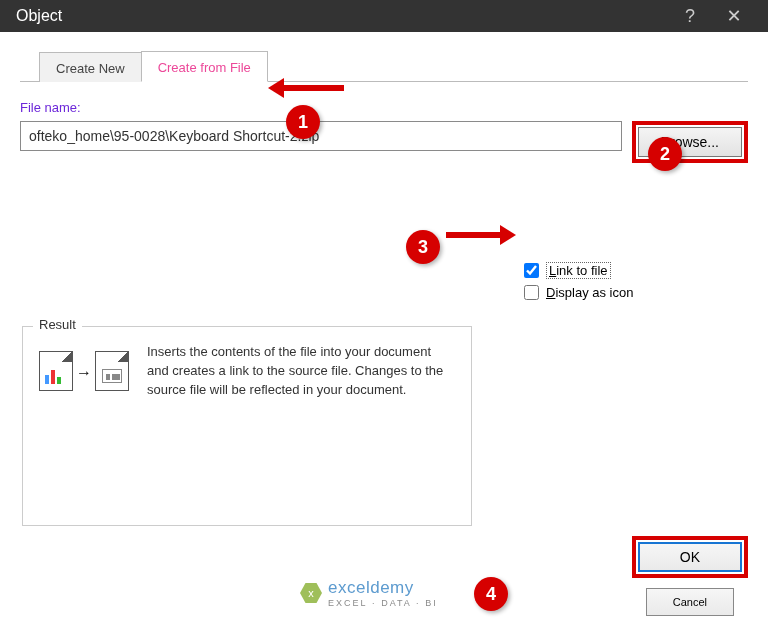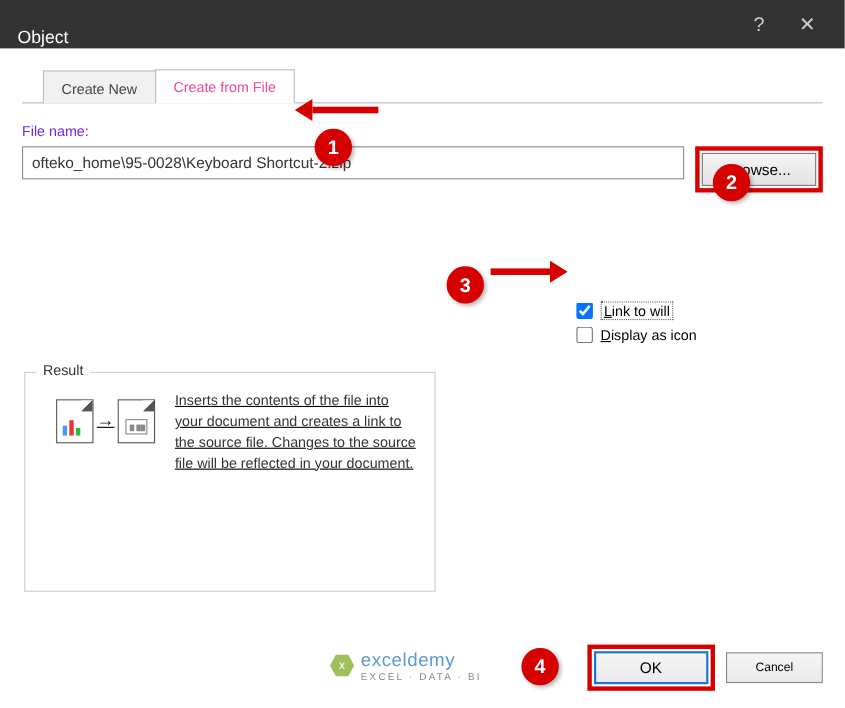--- a/index.html
+++ b/index.html
@@ -8,23 +8,23 @@
     font-size: 13px;
     background: #fff;
     width: 768px;
     height: 644px;
     position: relative;
     overflow: hidden;
   }
   .titlebar {
     background: #333;
     color: #fff;
-    height: 44px;
+    height: 32px;
     display: flex;
-    align-items: flex-end;
+    align-items: center;
     padding: 0 12px;
     font-size: 16px;
   }
   .titlebar .title { flex: 1; padding-left: 4px; }
   .titlebar .ctrl {
     width: 44px; height: 44px;
     display: flex; align-items: center; justify-content: center;
     color: #ccc;
     font-size: 18px;
   }
@@ -90,25 +90,24 @@
   .check-row {
     display: flex; align-items: center; gap: 7px;
     margin-bottom: 6px;
   }
   .check-row input[type=checkbox] { width: 15px; height: 15px; }
   .check-row label .u { text-decoration: underline; }
   .link-label { border: 1px dotted #666; padding: 0 2px; }
   .result-group {
     position: absolute;
     left: 22px; top: 294px;
-    width: 374px;
+    width: 450px;
     height: 200px;
     border: 1px solid #ccc;
-    padding: 16px 16px 14px 28px;
-    text-decoration: underline;
+    padding: 16px 16px 14px 16px;
   }
   .result-legend {
     position: absolute;
     top: -10px; left: 10px;
     background: #fff;
     padding: 0 6px;
     color: #333;
   }
   .result-inner { display: flex; gap: 18px; align-items: flex-start; }
   .icon-pair {
@@ -137,21 +136,21 @@
   }
   .doc-icon.dst .mini::after{
     content:""; position:absolute; bottom:2px; left:3px; width:4px; height:6px; background:#888;
     box-shadow: 6px 0 0 #888, 10px 0 0 #888;
   }
   .arrow-sm { font-size: 16px; color: #111; }
   .result-text { color: #333; line-height: 1.45; max-width: 300px; }
   .dialog-buttons {
     position: absolute;
     bottom: 16px; right: 20px;
-    display: flex; gap: 10px; align-items: center;
+    display: flex; gap: 10px; align-items: center; flex-direction: column;
   }
   .ok-wrap {
     border: 4px solid #d60000;
     padding: 2px;
   }
   .ok-btn {
     background: linear-gradient(#f6f6f6,#eaeaea);
     border: 2px solid #1775d3;
     padding: 5px 40px;
     font-size: 14px;
@@ -227,21 +226,21 @@
   <div class="file-row">
     <input class="file-input" type="text" value="ofteko_home\95-0028\Keyboard Shortcut-2.zip" style="">
     <div class="browse-wrap">
       <button class="browse-btn"><span class="u">B</span><span>rowse...</span></button>
     </div>
   </div>
 
   <div class="checks">
     <div class="check-row">
       <input type="checkbox" checked="" style="">
-      <label class="link-label"><span class="u">L</span><span>ink to will</span></label>
+      <label class="link-label"><span class="u">L</span><span>ink to file</span></label>
     </div>
     <div class="check-row">
       <input type="checkbox" style="">
       <label><span class="u">D</span><span>isplay as icon</span></label>
     </div>
   </div>
 
   <div class="result-group">
     <div class="result-legend">Result</div>
     <div class="result-inner">

